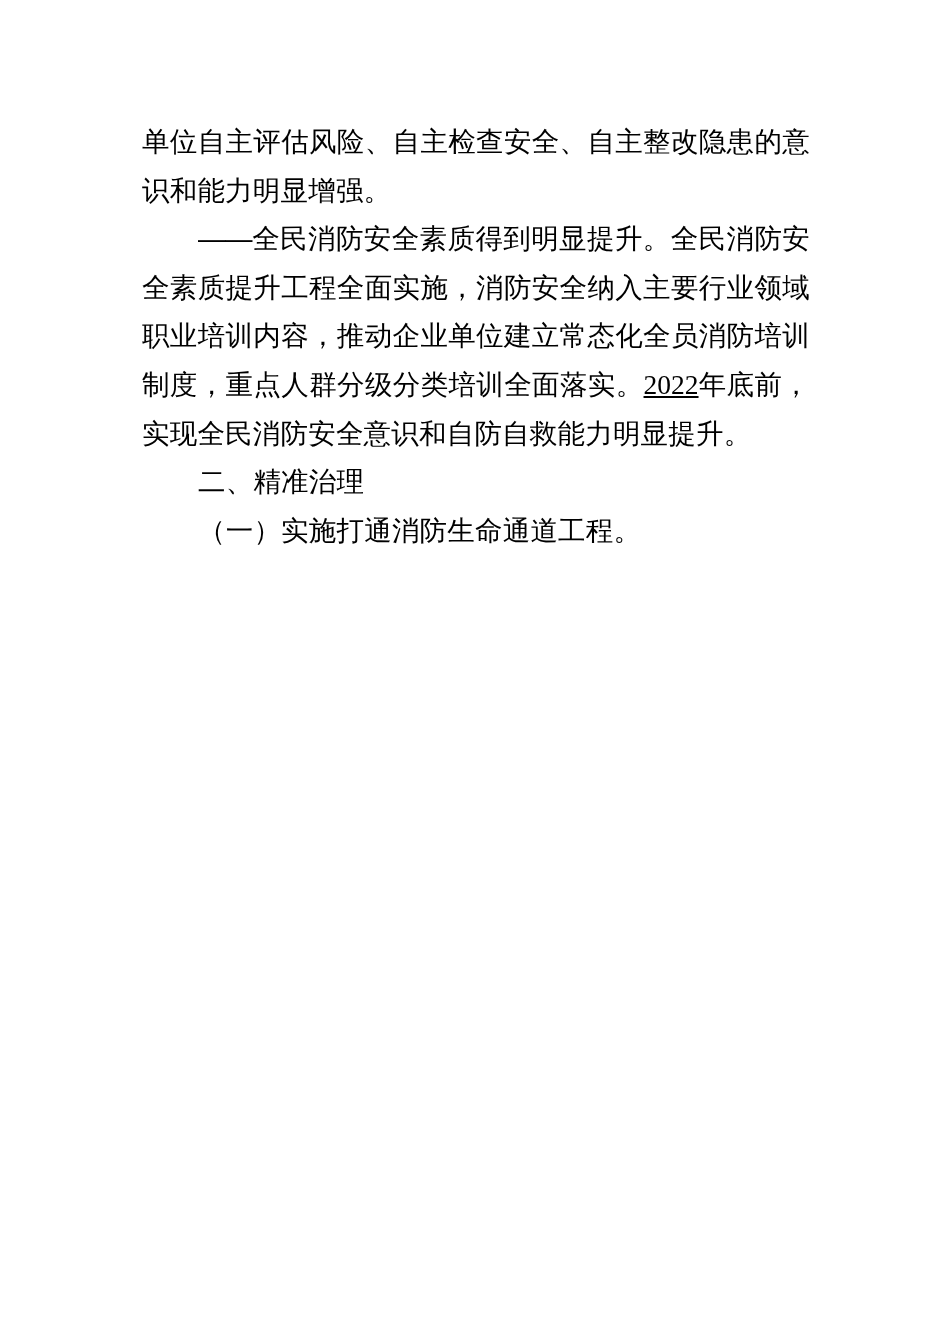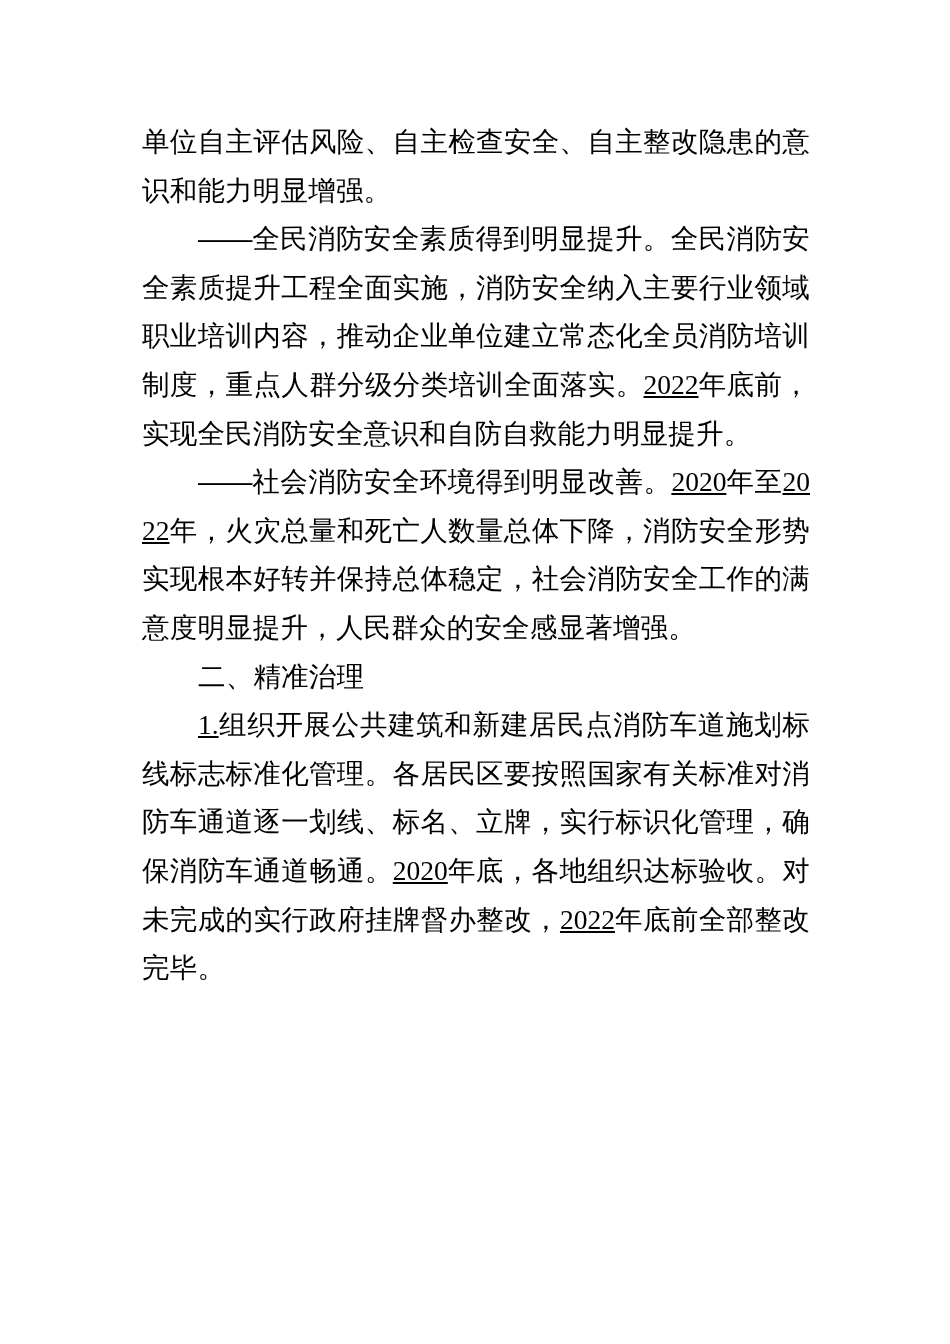--- a/index.html
+++ b/index.html
@@ -66,21 +66,20 @@
 <body>
 
 <div class="page">
   <div class="doc-body">
 
     <p class="para">单位自主评估风险、自主检查安全、自主整改隐患的意识和能力明显增强。</p>
 
 
     <p class="para indent2"><span class="dash">——</span>全民消防安全素质得到明显提升。全民消防安全素质提升工程全面实施，消防安全纳入主要行业领域职业培训内容，推动企业单位建立常态化全员消防培训制度，重点人群分级分类培训全面落实。<span class="num">2022</span>年底前，实现全民消防安全意识和自防自救能力明显提升。</p>
 
-    <p class="para indent2"><span class="dash">——</span>社会消防安全环境得到明显改善。<span class="num">2020</span>年至<span class="num">2022</span>年，火灾总量和死亡人数量总体下降，消防安全形势实现根本好转并保持总体稳定，社会消防安全工作的满意度明显提升，人民群众的安全感显著增强。</p>
 
     <p class="para indent2">二、精准治理</p>
 
+    <p class="para indent2">（一）实施打通消防生命通道工程。</p>
 
-    <p class="para indent2"><span class="num">1.</span>组织开展公共建筑和新建居民点消防车道施划标线标志标准化管理。各居民区要按照国家有关标准对消防车通道逐一划线、标名、立牌，实行标识化管理，确保消防车通道畅通。<span class="num">2020</span>年底，各地组织达标验收。对未完成的实行政府挂牌督办整改，<span class="num">2022</span>年底前全部整改完毕。</p>
 
   </div>
 </div>
 
 </body></html>

